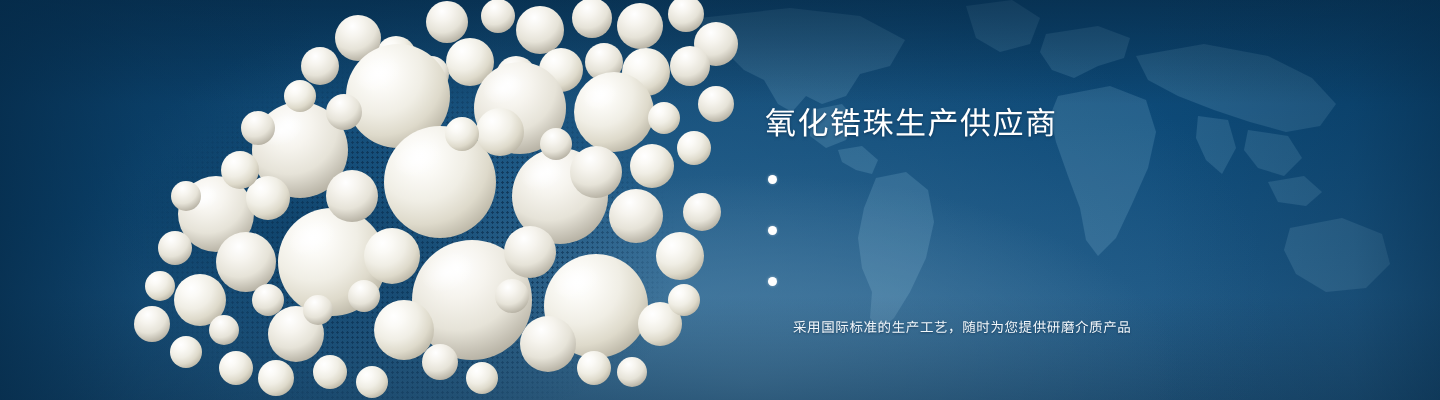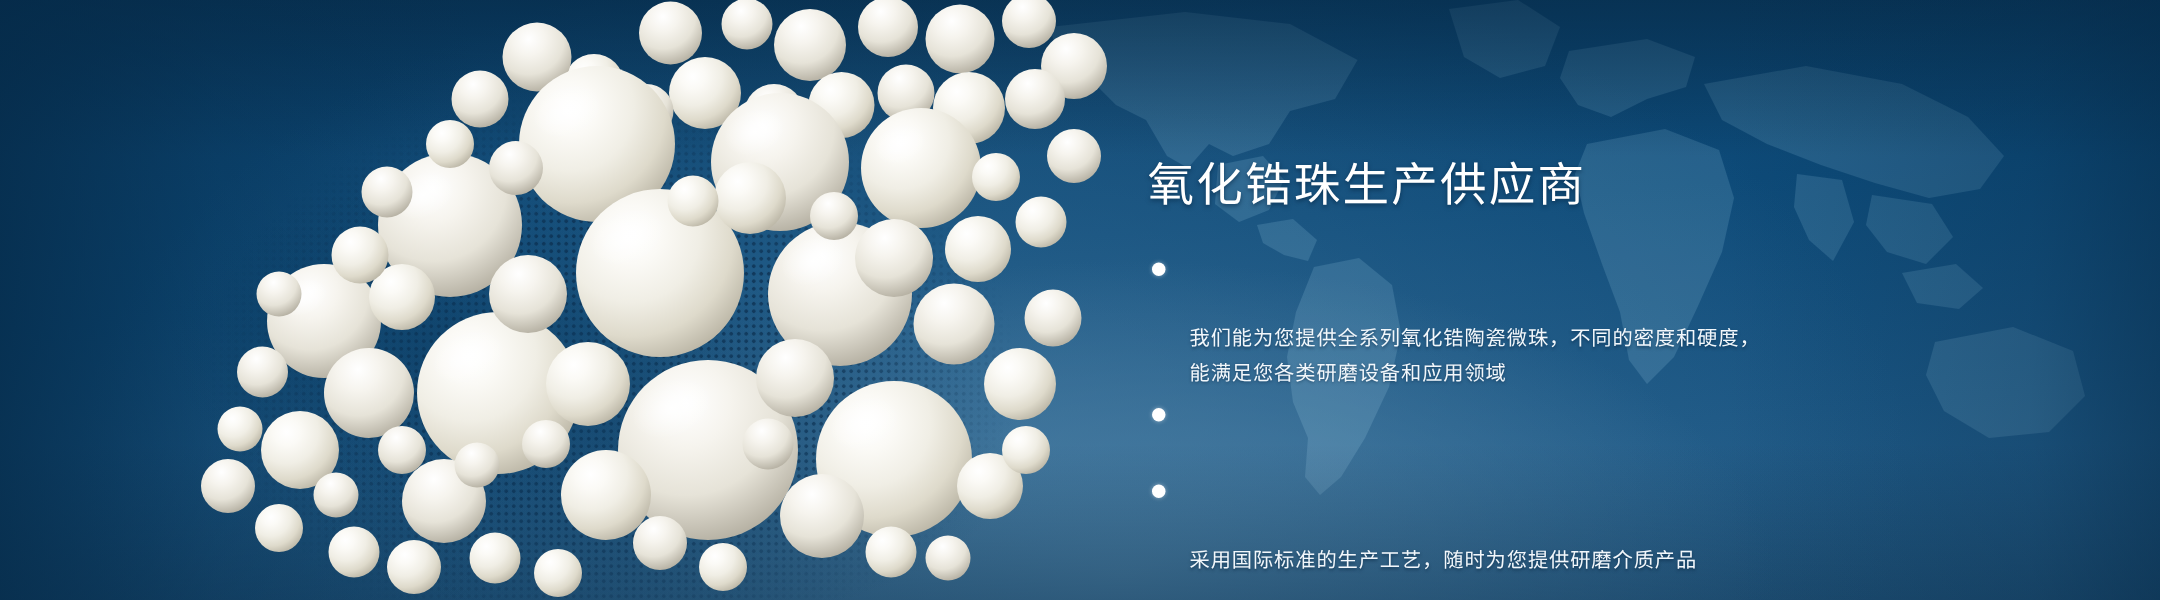--- a/index.html
+++ b/index.html
@@ -276,22 +276,20 @@
       </g>
     </svg>
   </div>
 
   <div id="copy">
     <div id="title">氧化锆珠生产供应商</div>
 
     <div id="bullets">
       <div class="bullet">
         <span class="dot"></span>
-        <span>我们能为您提供全系列氧化锆陶瓷微珠，不同的密度和硬度，
-能满足您各类研磨设备和应用领域</span>
       </div>
       <div class="bullet">
         <span class="dot"></span>
       </div>
       <div class="bullet">
         <span class="dot"></span>
         <span>采用国际标准的生产工艺，随时为您提供研磨介质产品</span>
       </div>
     </div>
   </div>

